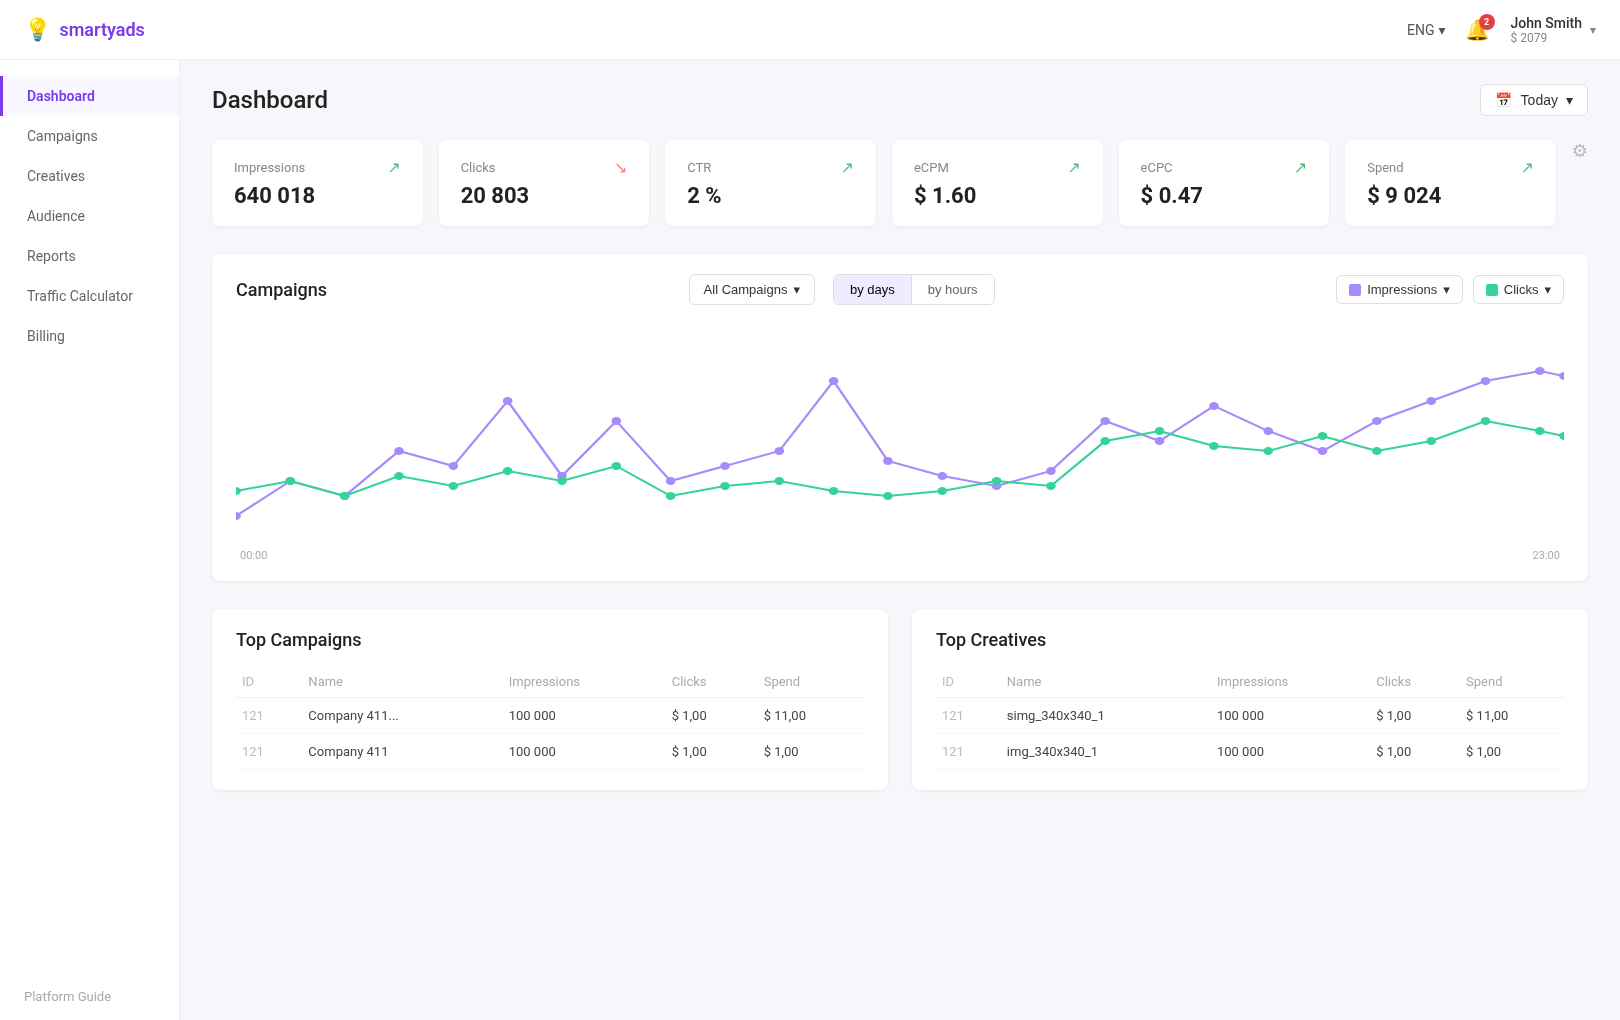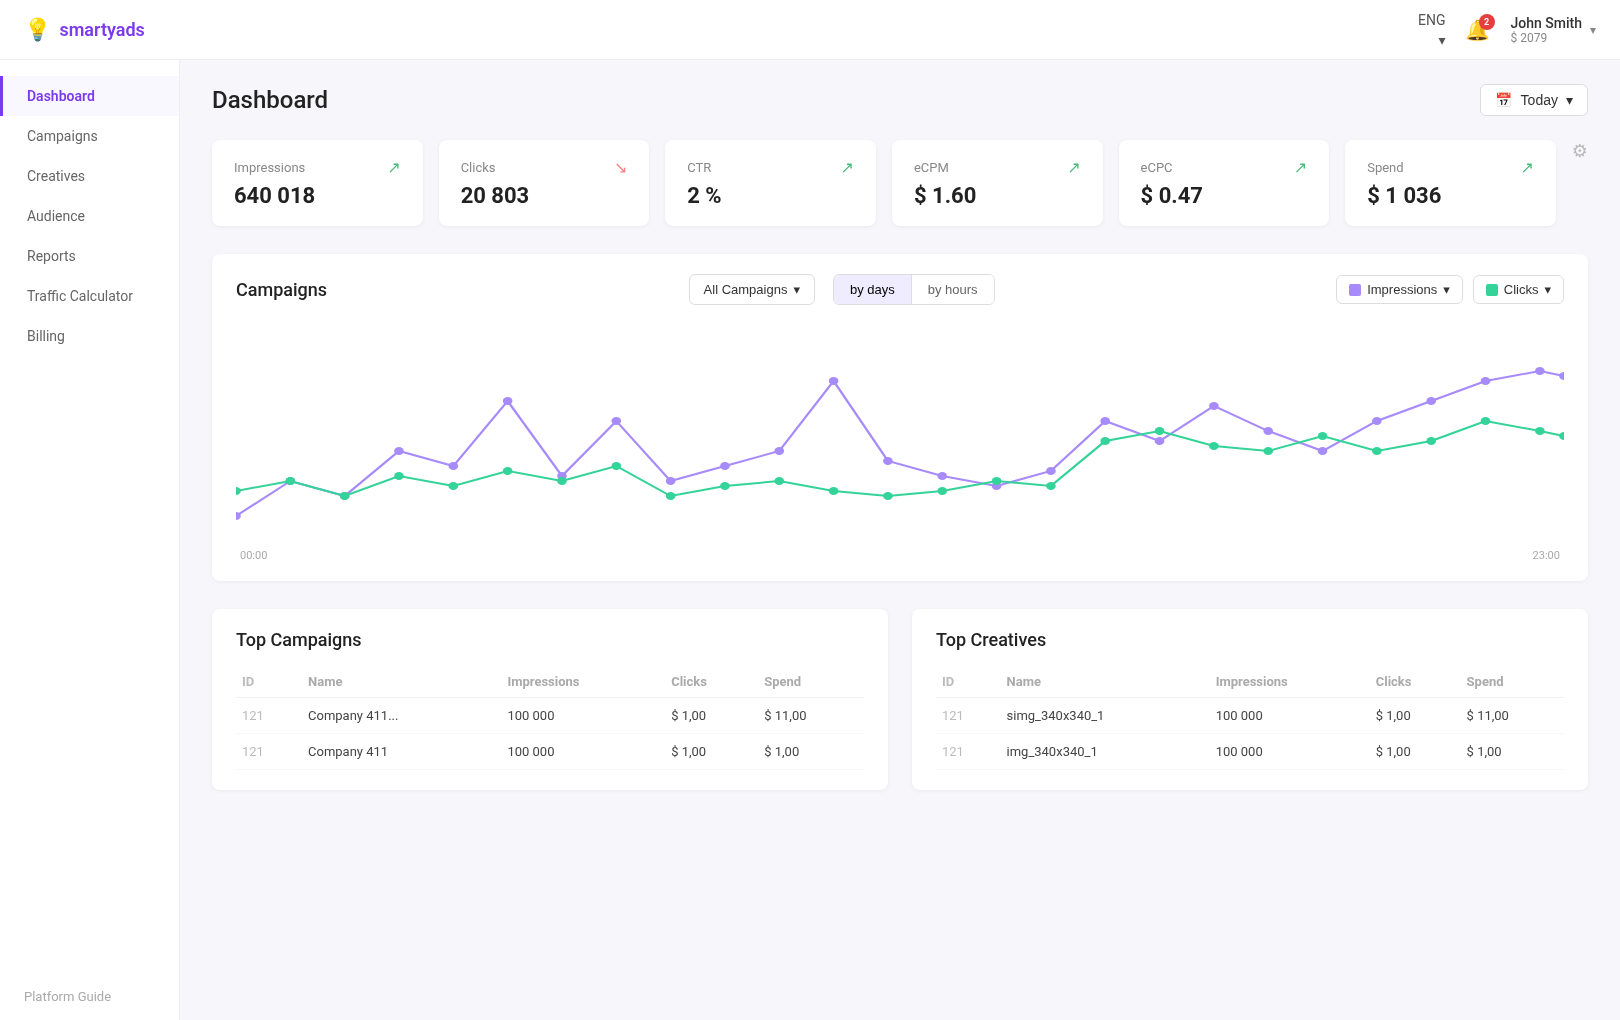--- a/index.html
+++ b/index.html
@@ -26,26 +26,25 @@
       color: #7c3aed;
     }
     .logo-icon { font-size: 22px; }
     .header-right {
       display: flex;
       align-items: center;
       gap: 20px;
     }
     .lang-selector {
       display: flex;
-      align-items: flex-end;
+      align-items: flex-start;
       gap: 4px;
       cursor: pointer;
       font-size: 14px;
       color: #555;
-      flex-direction: column;
     }
     .notif-btn {
       position: relative;
       cursor: pointer;
       font-size: 20px;
       color: #888;
     }
     .notif-badge {
       position: absolute;
       top: -4px;
@@ -265,21 +264,21 @@
       flex: 1;
     }
     .data-table {
       width: 100%;
       border-collapse: collapse;
       font-size: 13px;
     }
     .data-table th {
       text-align: left;
       color: #aaa;
-      font-weight: 700;
+      font-weight: 400;
       padding: 8px 6px;
       border-bottom: 1px solid #f0f0f0;
     }
     .data-table td {
       padding: 10px 6px;
       color: #444;
       border-bottom: 1px solid #f8f8f8;
     }
     .data-table td:first-child, .data-table th:first-child { color: #bbb; }
   </style>
@@ -368,21 +367,21 @@
           <span class="stat-label">eCPC</span>
           <span class="stat-trend up">↗</span>
         </div>
         <div class="stat-value">$ 0.47</div>
       </div>
       <div class="stat-card">
         <div class="stat-header">
           <span class="stat-label">Spend</span>
           <span class="stat-trend up">↗</span>
         </div>
-        <div class="stat-value">$ 1 036</div>
+        <div class="stat-value">$ 9 024</div>
       </div>
       <span class="settings-icon">⚙</span>
     </div>
 
     <div class="campaigns-section">
       <div class="campaigns-toolbar">
         <div class="toolbar-left">
           <h2 class="section-title" style="margin-bottom:0;margin-right:20px;">Campaigns</h2>
         </div>
         <div style="display:flex;align-items:center;gap:10px;">

